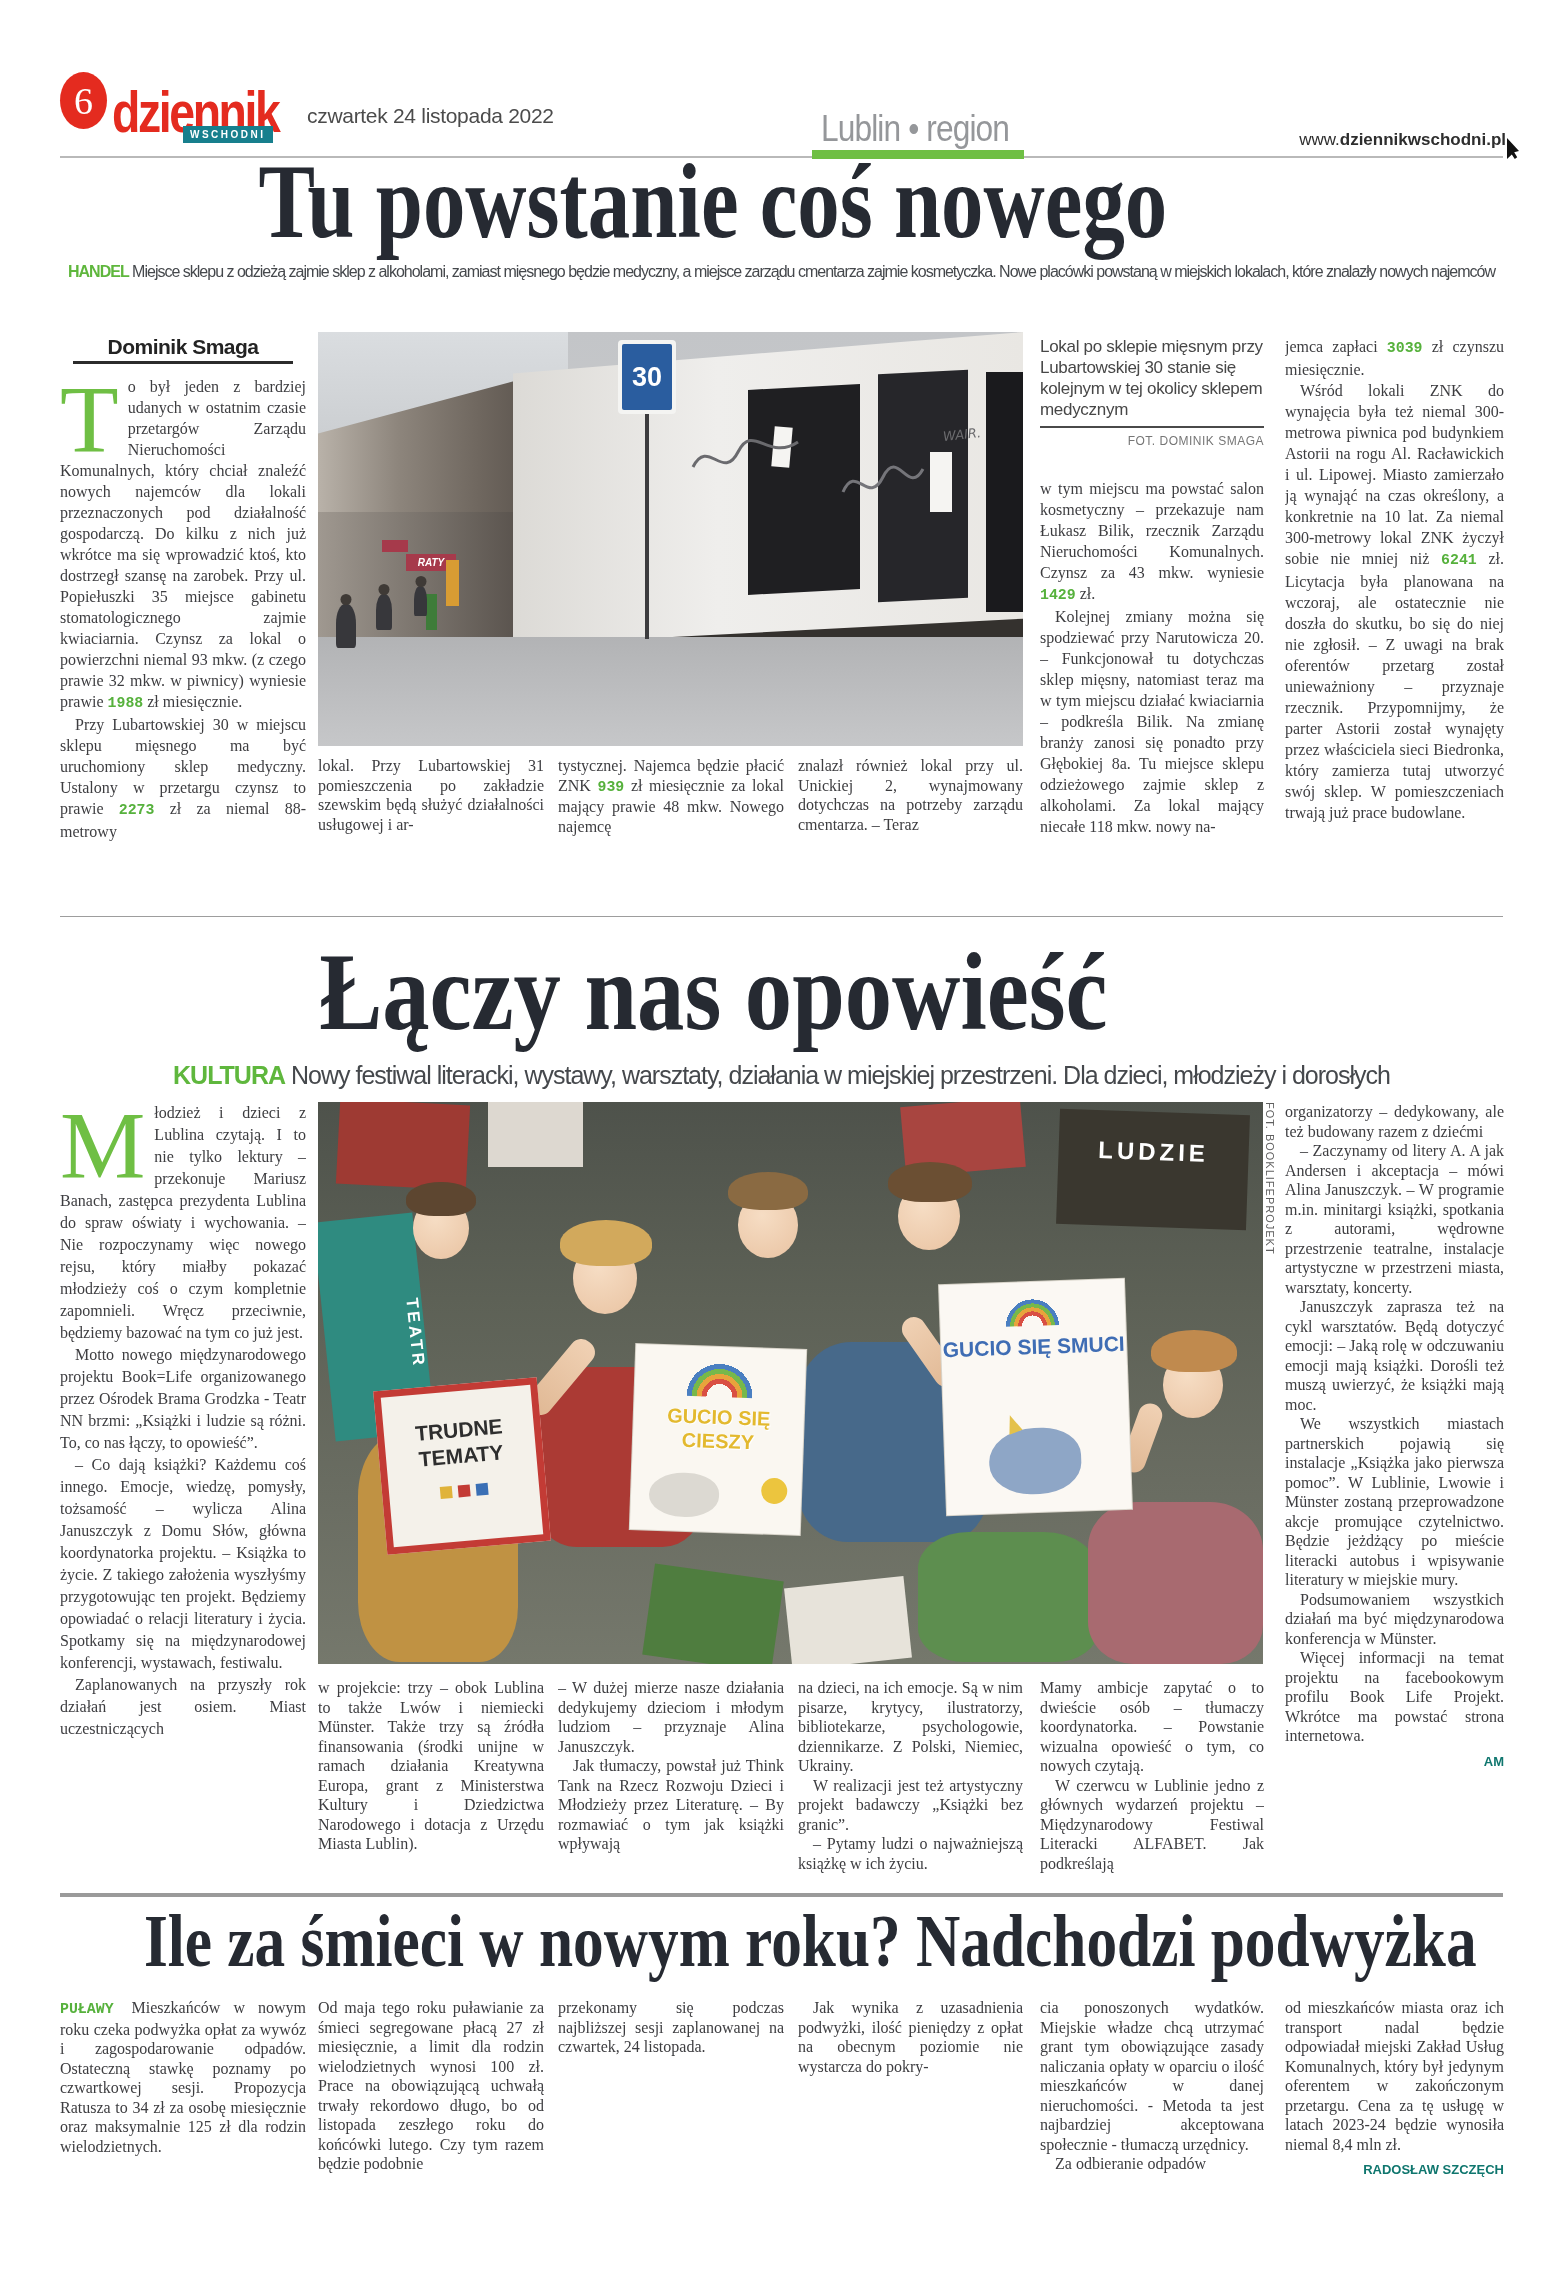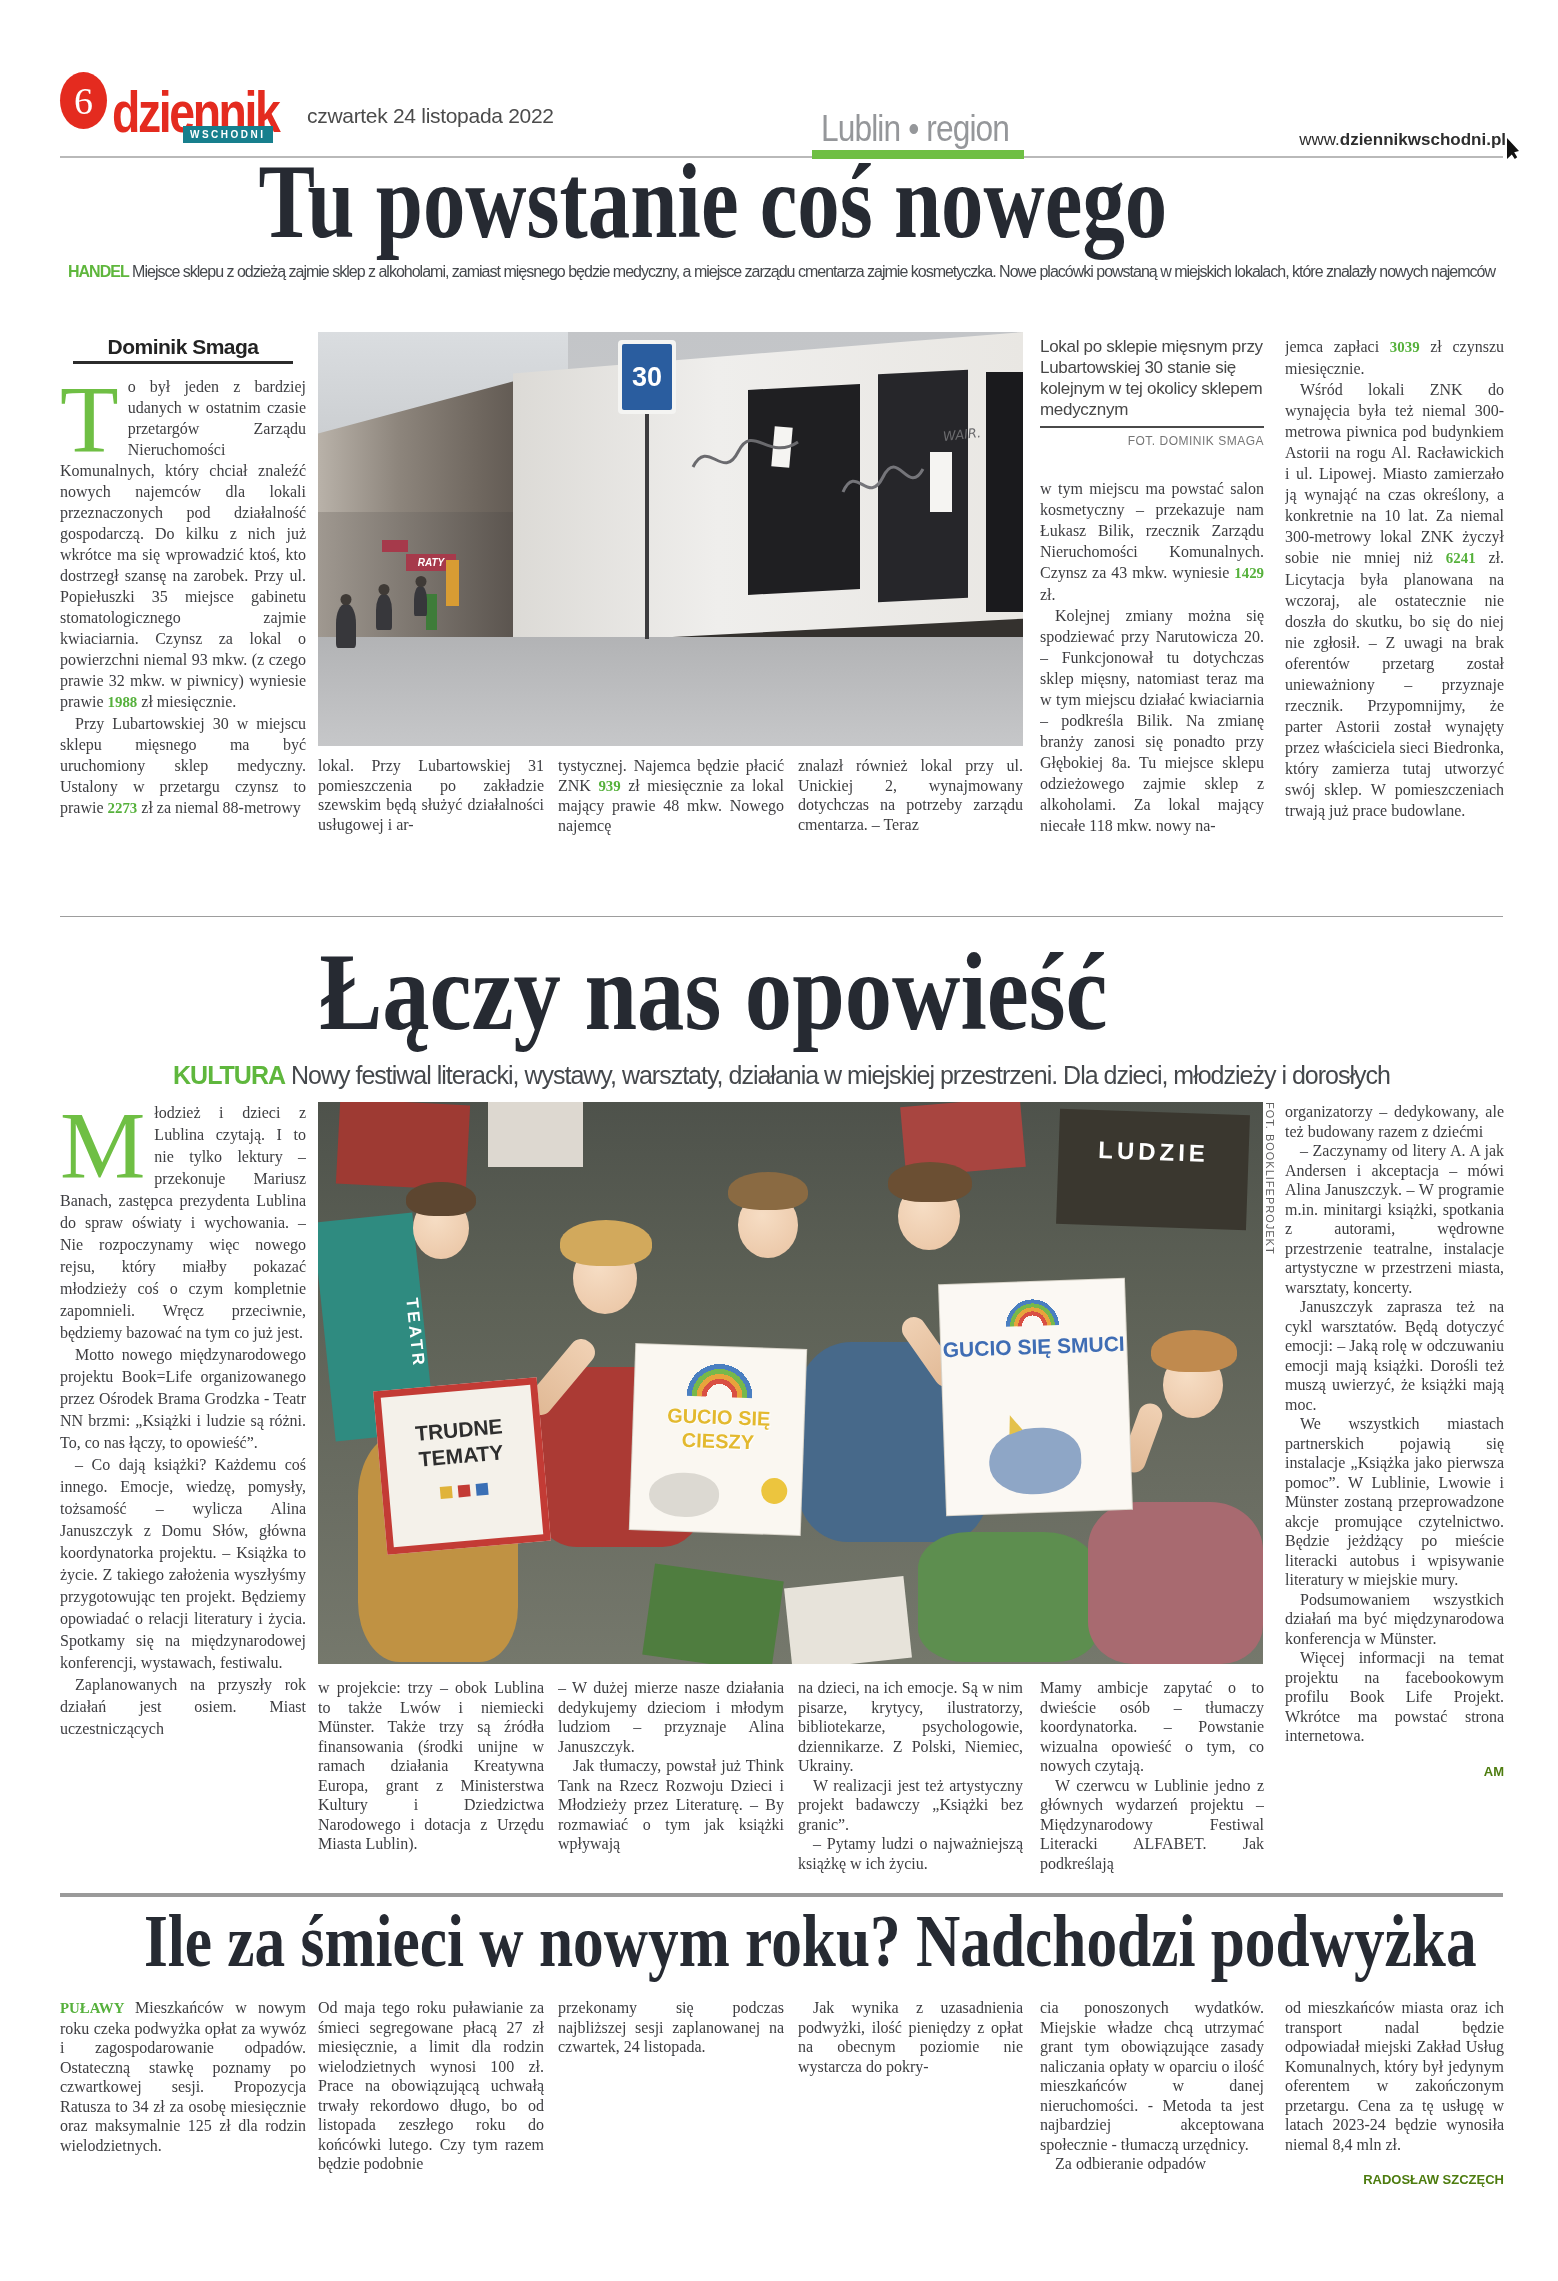--- a/index.html
+++ b/index.html
@@ -43,35 +43,35 @@
         color:#45484c;letter-spacing:-1px;}
   .lead1{top:256px;}
   .lead2{top:1060px;font-size:25px;}
   .kicker{color:#5fb73d;font-weight:bold;}
   
   .col{position:absolute;overflow:hidden;font-size:16px;line-height:19.5px;text-align:justify;}
   .col.ml{line-height:21px;}
   .col.loose{line-height:22px;}
   .col p{margin:0;}
   .col p.ind{text-indent:15px;}
-  .hl{color:#56b13c;font-weight:bold;font-family:Liberation Serif, serif;font-size:.93em;}
+  .hl{color:#56b13c;font-weight:bold;font-family:Liberation Mono, monospace;font-size:.93em;}
   .dropcap{float:left;color:#6fbf44;font-size:96px;line-height:78px;margin:5px 9px 0 0;
         font-family:"Liberation Serif",serif;}
   .byline{font-family:"Liberation Sans",sans-serif;font-weight:bold;font-size:21px;
         letter-spacing:-.5px;color:#232323;border-bottom:3px solid #2b2b2b;
         width:fit-content;margin:0 auto 12px;padding:0 34px 4px;text-align:center;}
   .caption{font-family:"Liberation Sans",sans-serif;font-size:17px;line-height:21px;
         color:#474747;letter-spacing:-.3px;text-align:left;}
   .credit{font-family:"Liberation Sans",sans-serif;font-size:12px;color:#767676;
         letter-spacing:.5px;text-align:right;border-top:2px solid #4a4a4a;
         padding-top:3px;margin:6px 0 26px;}
   .vcredit{position:absolute;left:1264px;top:1102px;writing-mode:vertical-rl;
         font-family:"Liberation Sans",sans-serif;font-size:11px;color:#5f5f5f;letter-spacing:1px;}
   .signature{font-family:"Liberation Sans",sans-serif;font-weight:bold;font-size:13px;
-        color:#4d7c0f;text-align:right;margin-top:16px;}
+        color:#0f766e;text-align:right;margin-top:6px;}
   .sep1{position:absolute;left:60px;top:916px;width:1443px;height:1px;background:#9d9d9d;}
   .sep2{position:absolute;left:60px;top:1893px;width:1443px;height:4px;background:#9a9a9a;}
   
   .photo1{position:absolute;left:318px;top:332px;width:705px;height:414px;overflow:hidden;
         background:linear-gradient(180deg,#c3c5c8 0%,#c9cacb 45%,#b6b7b9 100%);}
   .p1-sky{position:absolute;left:0;top:0;width:250px;height:130px;
         background:linear-gradient(#dadde0,#c8cbce);}
   .p1-bldg{position:absolute;left:0;top:40px;width:230px;height:280px;
         background:linear-gradient(90deg,#b9b2a9 0%,#8d857c 35%,#6f675f 70%,#57504a 100%);
         clip-path:polygon(0 22%,100% 0,100% 100%,0 100%);}

